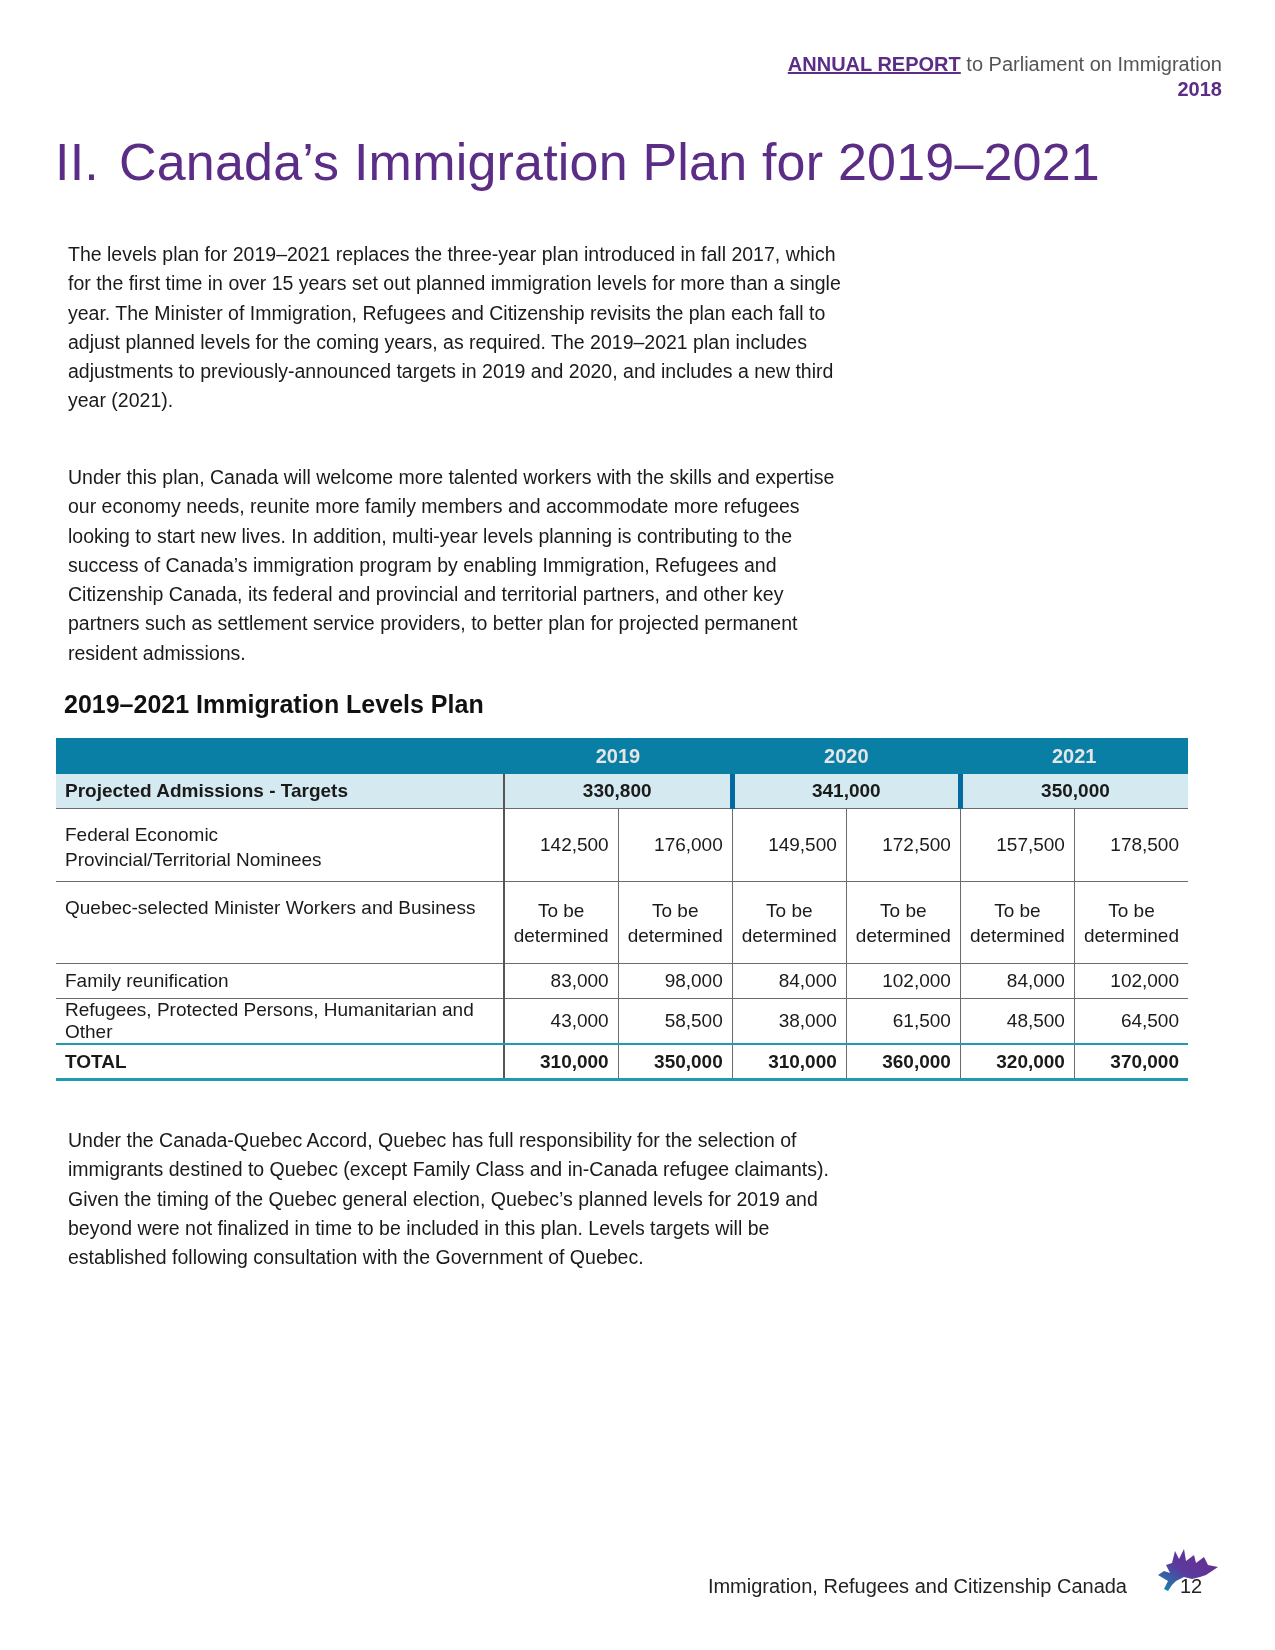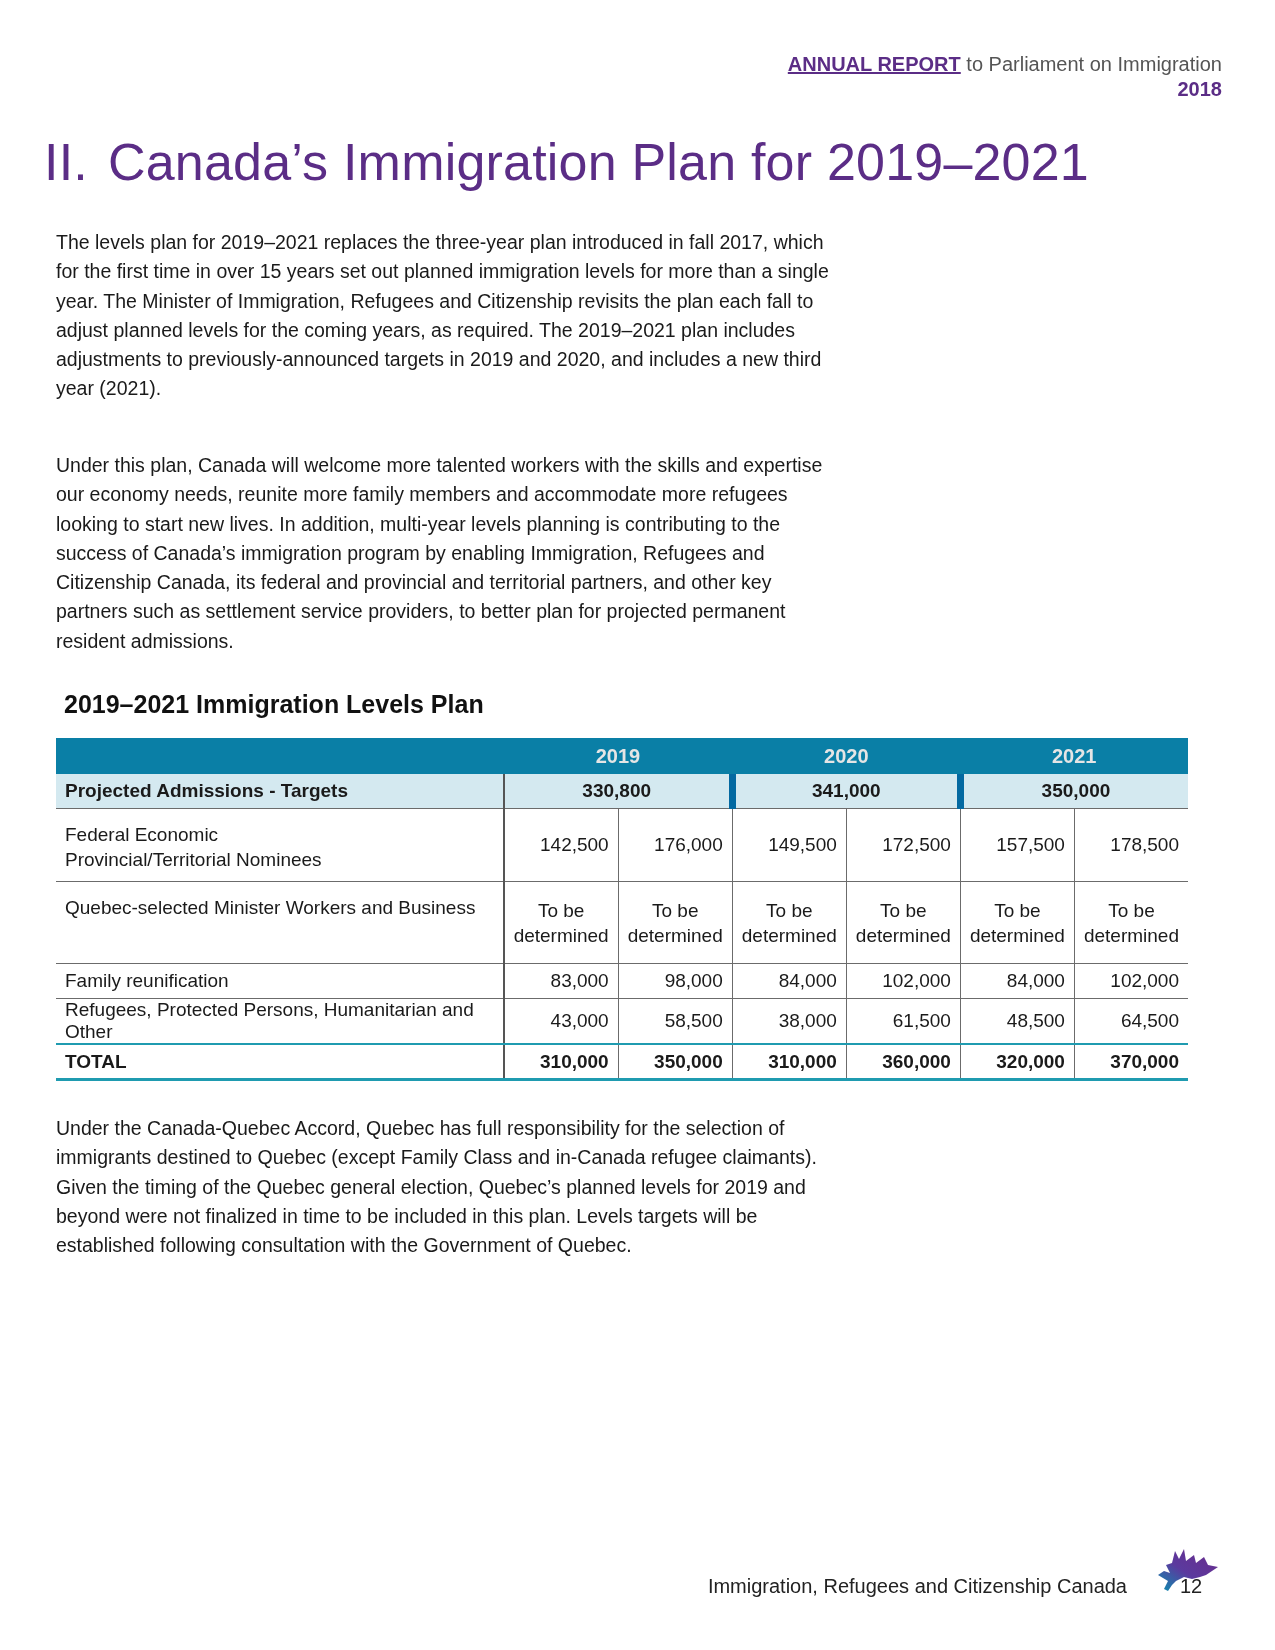--- a/index.html
+++ b/index.html
@@ -2,25 +2,25 @@
 <html><head>
 <meta charset="utf-8">
 <style>
   html, body { margin:0; padding:0; background:#ffffff; }
   body { width:1275px; height:1650px; position:relative; overflow:hidden;
          font-family:"Liberation Sans", sans-serif; color:#1a1a1a; }
   .running-head { position:absolute; right:53px; top:52px; text-align:right;
                   font-size:20px; line-height:25px; color:#555555; }
   .running-head .strong { color:#5b2d86; font-weight:bold;text-decoration:underline; }
   .running-head .year { color:#5b2d86; font-weight:bold; display:block; }
-  .page-title { position:absolute; left:44px; top:132px; margin:0;
+  .page-title { position:absolute; left:55px; top:132px; margin:0;
                 font-size:52px; font-weight:normal; color:#5b2d86; letter-spacing:0.2px;
                 white-space:nowrap; }
   .page-title .num { margin-right:20px; }
-  .para { position:absolute; left:56px; width:780px; margin:0;
+  .para { position:absolute; left:56px; width:780px; margin:12px;
           font-size:19.5px; line-height:29.3px; color:#1a1a1a; }
   .p1 { top:228px; }
   .p2 { top:451px; }
   .p3 { top:1114px; }
   .section-heading { position:absolute; left:56px; top:682px; margin:8px;
                      font-size:25px; font-weight:bold; color:#111111; }
   table.levels { position:absolute; left:56px; top:738px; width:1132px;
                  border-collapse:collapse; font-size:19px; color:#1a1a1a; }
   table.levels td, table.levels th { padding:0 9px; }
   tr.years th { background:#0a7fa6; color:#e5e5e5; font-weight:bold; height:36px;
@@ -32,21 +32,21 @@
   tr.body td { border-bottom:1px solid #6b6b6b; }
   tr.fed td { height:59px; }
   tr.que td { height:68px; }
   tr.fam td, tr.ref td { height:34px; }
   tr.ref td { border-bottom:2px solid #1f9bb0; }
   tr.total td { height:33px; font-weight:bold; border-bottom:3px solid #1f9bb0; }
   td.label { text-align:left; width:430px; border-right:2px solid #555555; }
   td.num { text-align:right; width:95px; border-right:1px solid #6b6b6b; }
   td.num.last { border-right:none; }
   td.center { text-align:center; }
-  td.yeargrp { border-right:7px solid #0369a1; }
+  td.yeargrp { border-right:5px solid #0369a1; }
   td.yeargrp.last { border-right:none; }
   tr.fed td.label, tr.que td.label { vertical-align:top; padding-top:13px; line-height:25px; }
   tr.que td.num { text-align:center; line-height:25px; vertical-align:middle; }
   .footer-text { position:absolute; right:148px; top:1575px; font-size:20px; color:#222222; }
   .leaf { position:absolute; left:1148px; top:1535px; width:72px; height:56px; }
   .page-number { position:absolute; left:1180px; top:1575px; font-size:20px; color:#222222; }
 </style>
 </head>
 <body>
 

